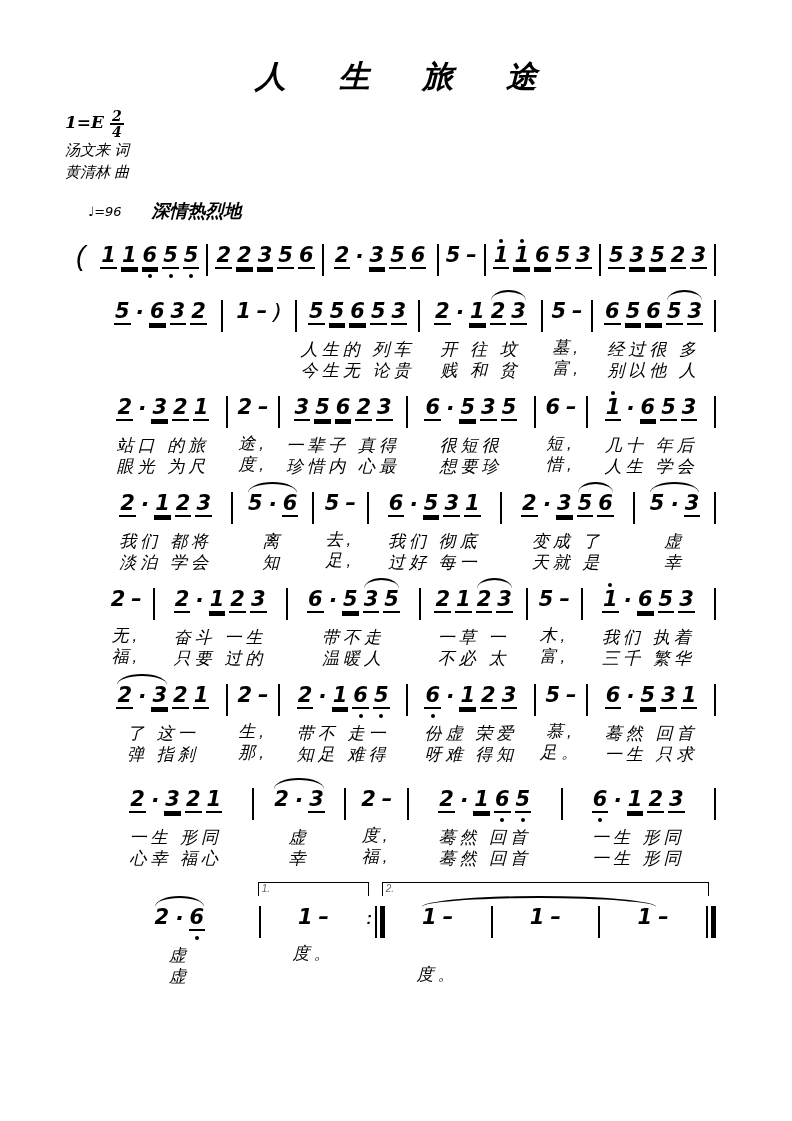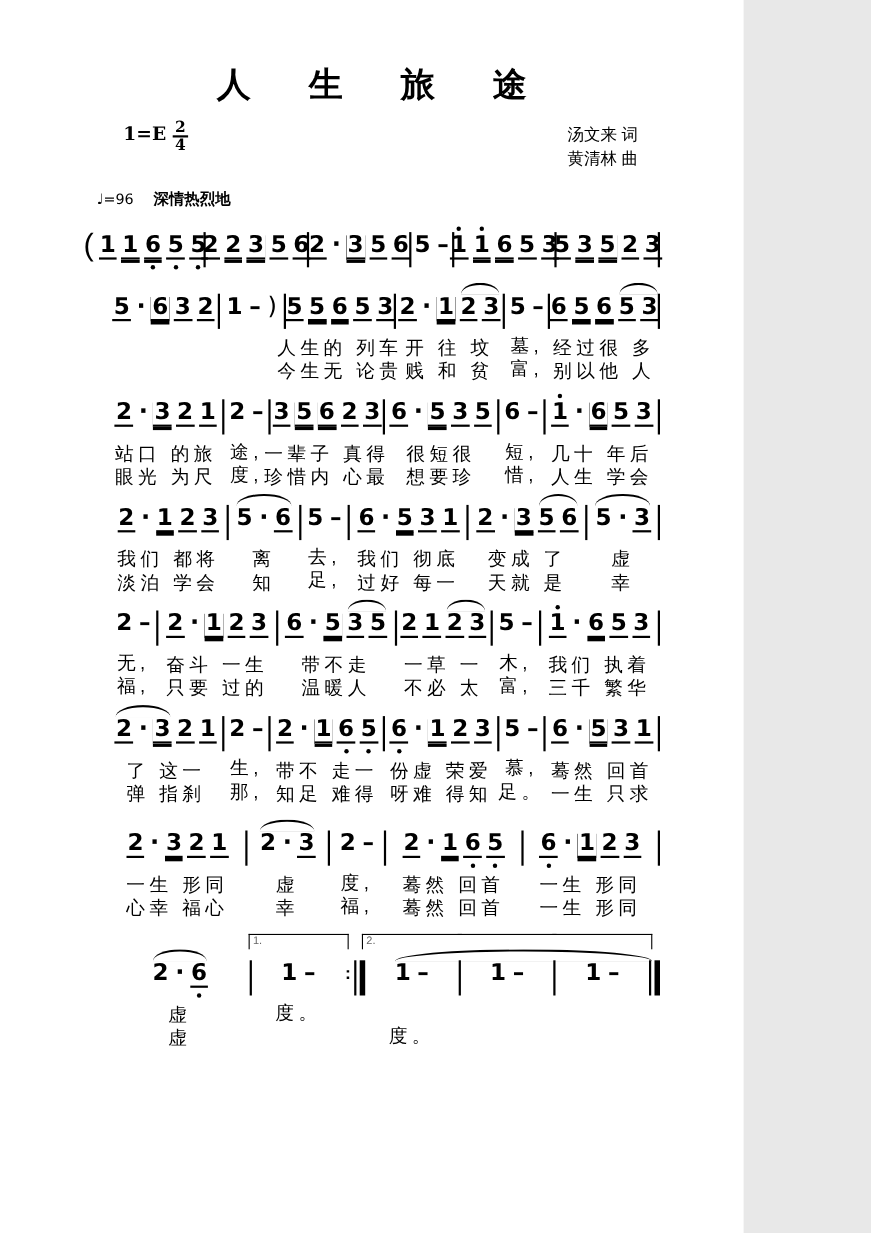--- a/index.html
+++ b/index.html
@@ -1,27 +1,27 @@
 <!DOCTYPE html>
 <html><head>
 <meta charset="utf-8">
 <style>
   html,body{margin:0;padding:0;background:#e8e8e8;}
-  .page{position:relative;width:676px;height:1121px;background:#ffffff;overflow:hidden;
-        font-family:"Liberation Sans",sans-serif;color:#000;}
+  .page{position:relative;width:792px;height:1121px;background:#ffffff;overflow:hidden;
+        font-family:"Liberation Sans",sans-serif;color:#000;font-style:italic;}
   .title{margin:56px 0 0;text-align:center;font-size:31px;font-weight:bold;
          letter-spacing:22px;text-indent:22px;font-family:"Liberation Sans",sans-serif;}
-  .meta{display:flex;justify-content:space-between;align-items:flex-start;margin:14px 96px 0 112px;}
+  .meta{display:flex;justify-content:space-between;align-items:flex-start;margin:14px 96px 0 65px;flex-direction:column;}
   .keysig{font-size:17px;font-weight:bold;display:flex;align-items:flex-start;gap:6px;font-family:"DejaVu Serif",serif;}
   .frac{display:inline-flex;flex-direction:column;align-items:center;font-size:14px;line-height:14px;margin-top:-3px;}
   .frac .fn{border-bottom:2px solid #000;padding:0 2px;}
   .credits{font-size:15px;line-height:22px;text-align:left;}
-  .tempo{margin:16px 0 0 88px;font-size:13px;display:flex;align-items:center;gap:18px;}
+  .tempo{margin:16px 0 0 88px;font-size:13px;display:flex;align-items:center;gap:30px;}
   .tempo .mark{font-family:"DejaVu Sans",sans-serif;}
-  .tempo .expr{font-weight:bold;font-size:14px;}
+  .tempo .expr{font-weight:bold;font-size:18px;}
   .score{margin:14px 76px 0 100px;}
   .system{display:flex;align-items:flex-start;margin-bottom:8px;}
   .system:nth-child(1){margin-bottom:14px;}
   .system:nth-child(6){margin-bottom:16px;}
   .system:nth-child(7){margin-bottom:30px;}
   .sys-prefix{font-size:28px;line-height:30px;margin:4px 8px 0 -24px;font-weight:normal;}
   .measure{flex:1 1 0;display:flex;flex-direction:column;align-items:center;position:relative;min-width:0;}
   .notes-row{display:flex;align-items:flex-start;}
   .note{display:flex;flex-direction:column;align-items:center;margin:0 2px;}
   .mrow{height:7px;display:flex;justify-content:center;align-items:center;}

